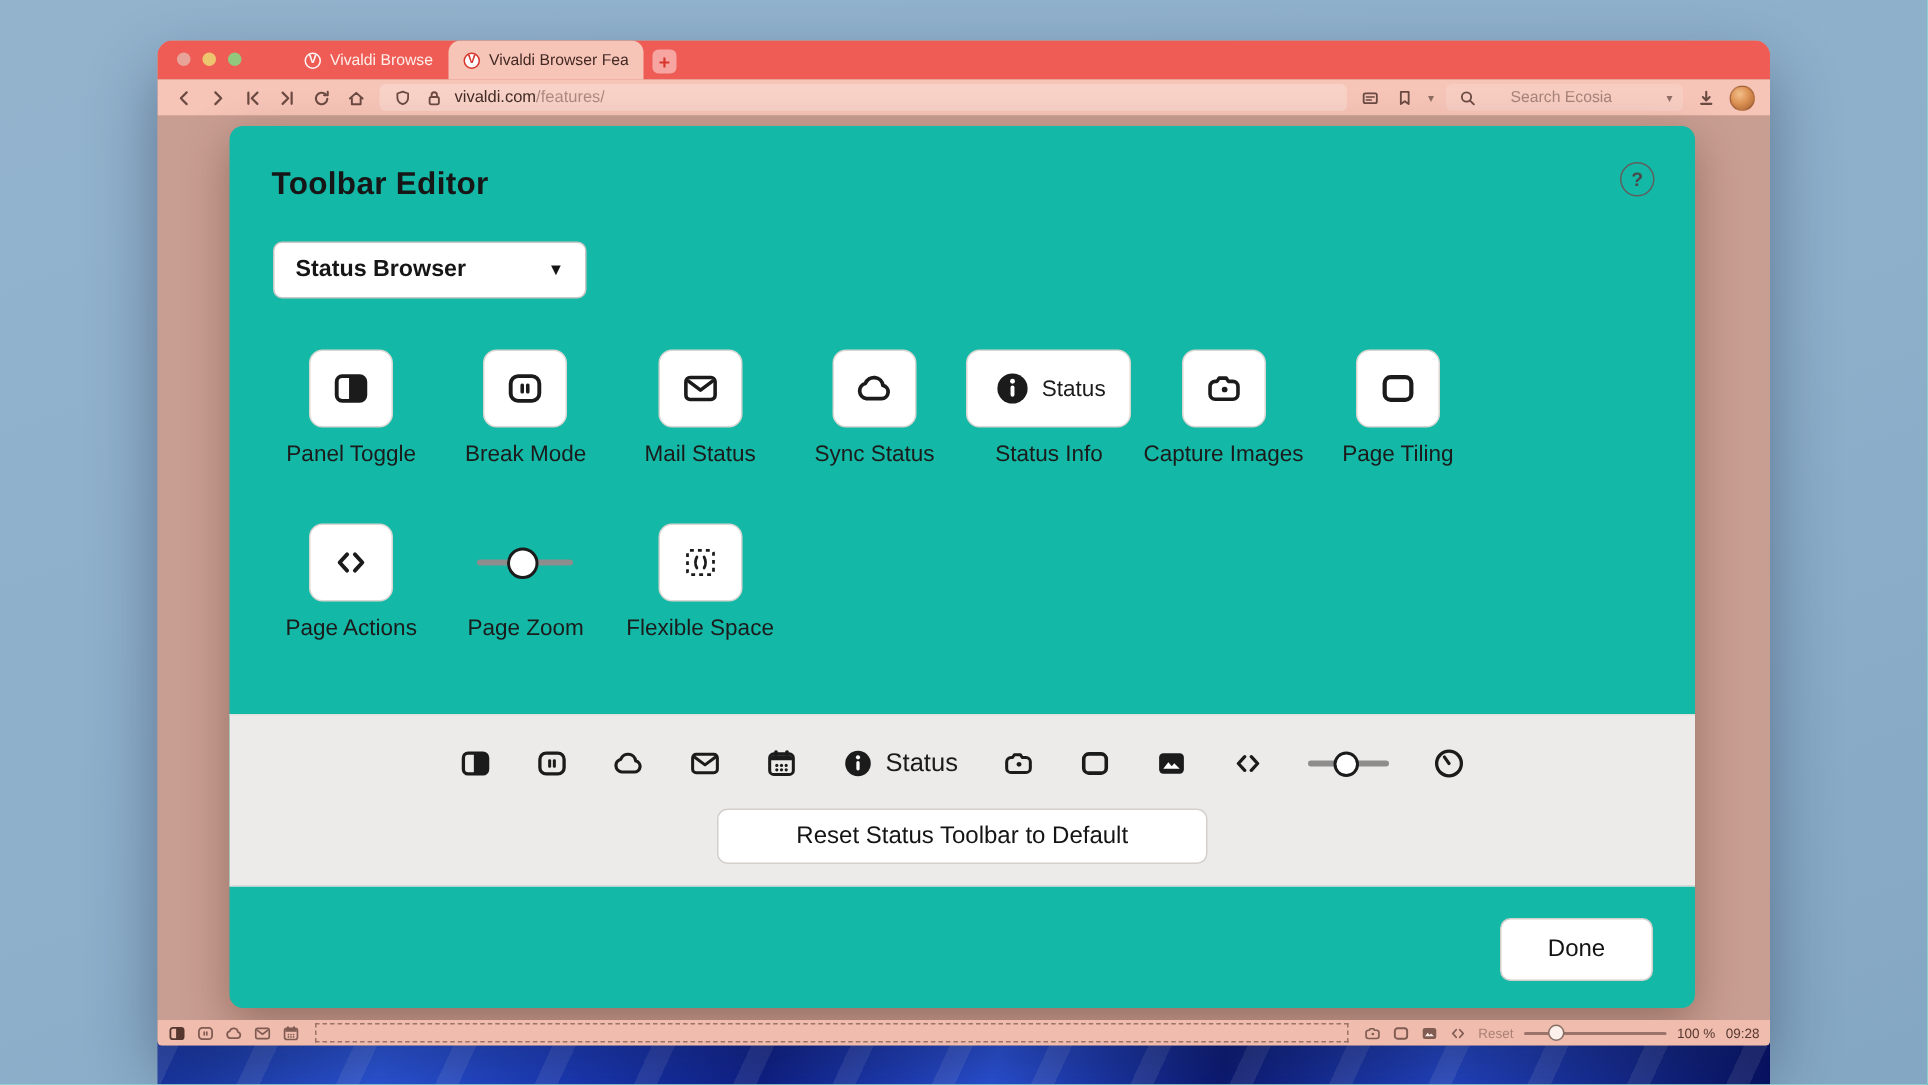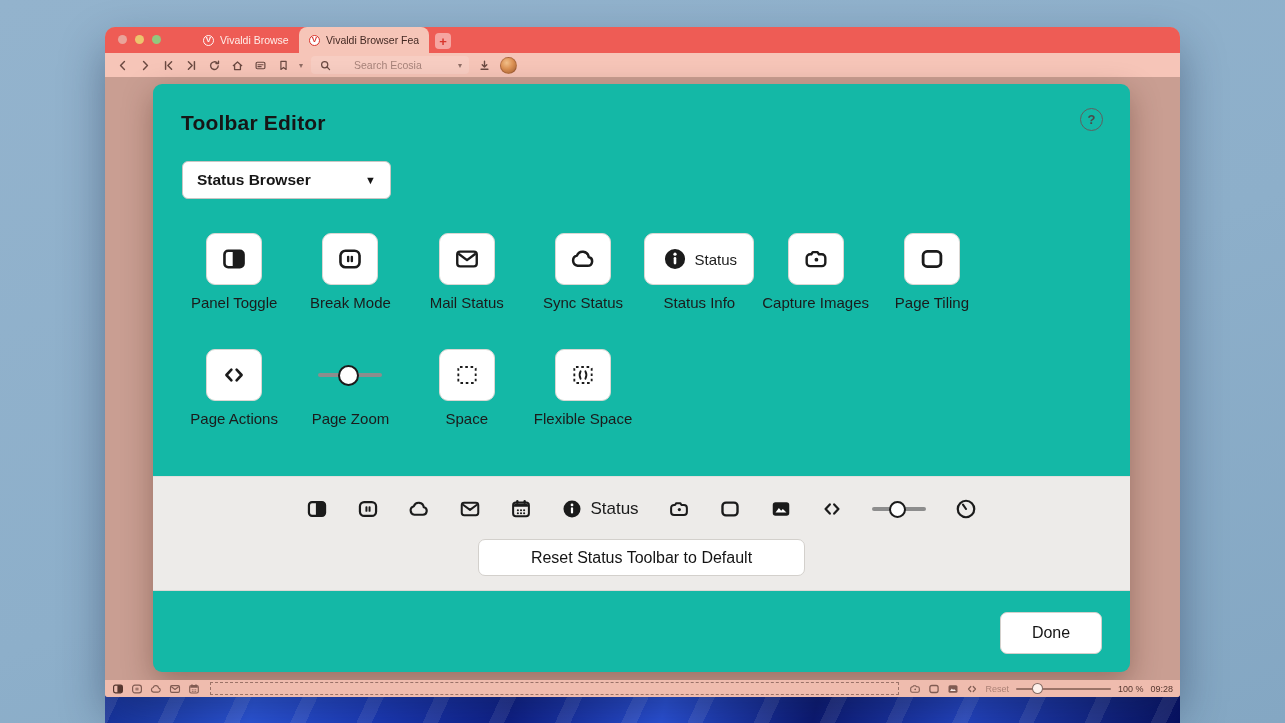--- a/index.html
+++ b/index.html
@@ -269,20 +269,33 @@
       <span class="abtn">
           <svg>
             <use href="#b-reload"></use>
           </svg>
         </span>
       <span class="abtn">
           <svg>
             <use href="#b-home"></use>
           </svg>
         </span>
+      <div class="urlfield">
+        <span class="abtn">
+            <svg>
+              <use href="#b-shield"></use>
+            </svg>
+          </span>
+        <span class="abtn">
+            <svg>
+              <use href="#b-lock"></use>
+            </svg>
+          </span>
+        <span class="urltext"><span class="host">vivaldi.com</span><span class="path">/features/</span></span>
+      </div>
       <span class="abtn">
           <svg>
             <use href="#b-rlist"></use>
           </svg>
         </span>
       <span class="abtn">
           <svg>
             <use href="#b-flag"></use>
           </svg>
         </span>
@@ -389,28 +402,20 @@
             <span class="slider lg">
                 <span class="tr"></span>
                 <span class="kn"></span>
               </span>
           </div>
           <div class="glabel">Page Zoom</div>
         </div>
         <div class="gcell">
           <div class="card">
               <svg class="ic">
-                <use href="#i-space"></use>
-              </svg>
-            </div>
-          <div class="glabel">Space</div>
-        </div>
-        <div class="gcell">
-          <div class="card">
-              <svg class="ic">
                 <use href="#i-flex"></use>
               </svg>
             </div>
           <div class="glabel">Flexible Space</div>
         </div>
       </div>
 
       <div class="band">
         <div class="preview">
           <svg class="ic">

